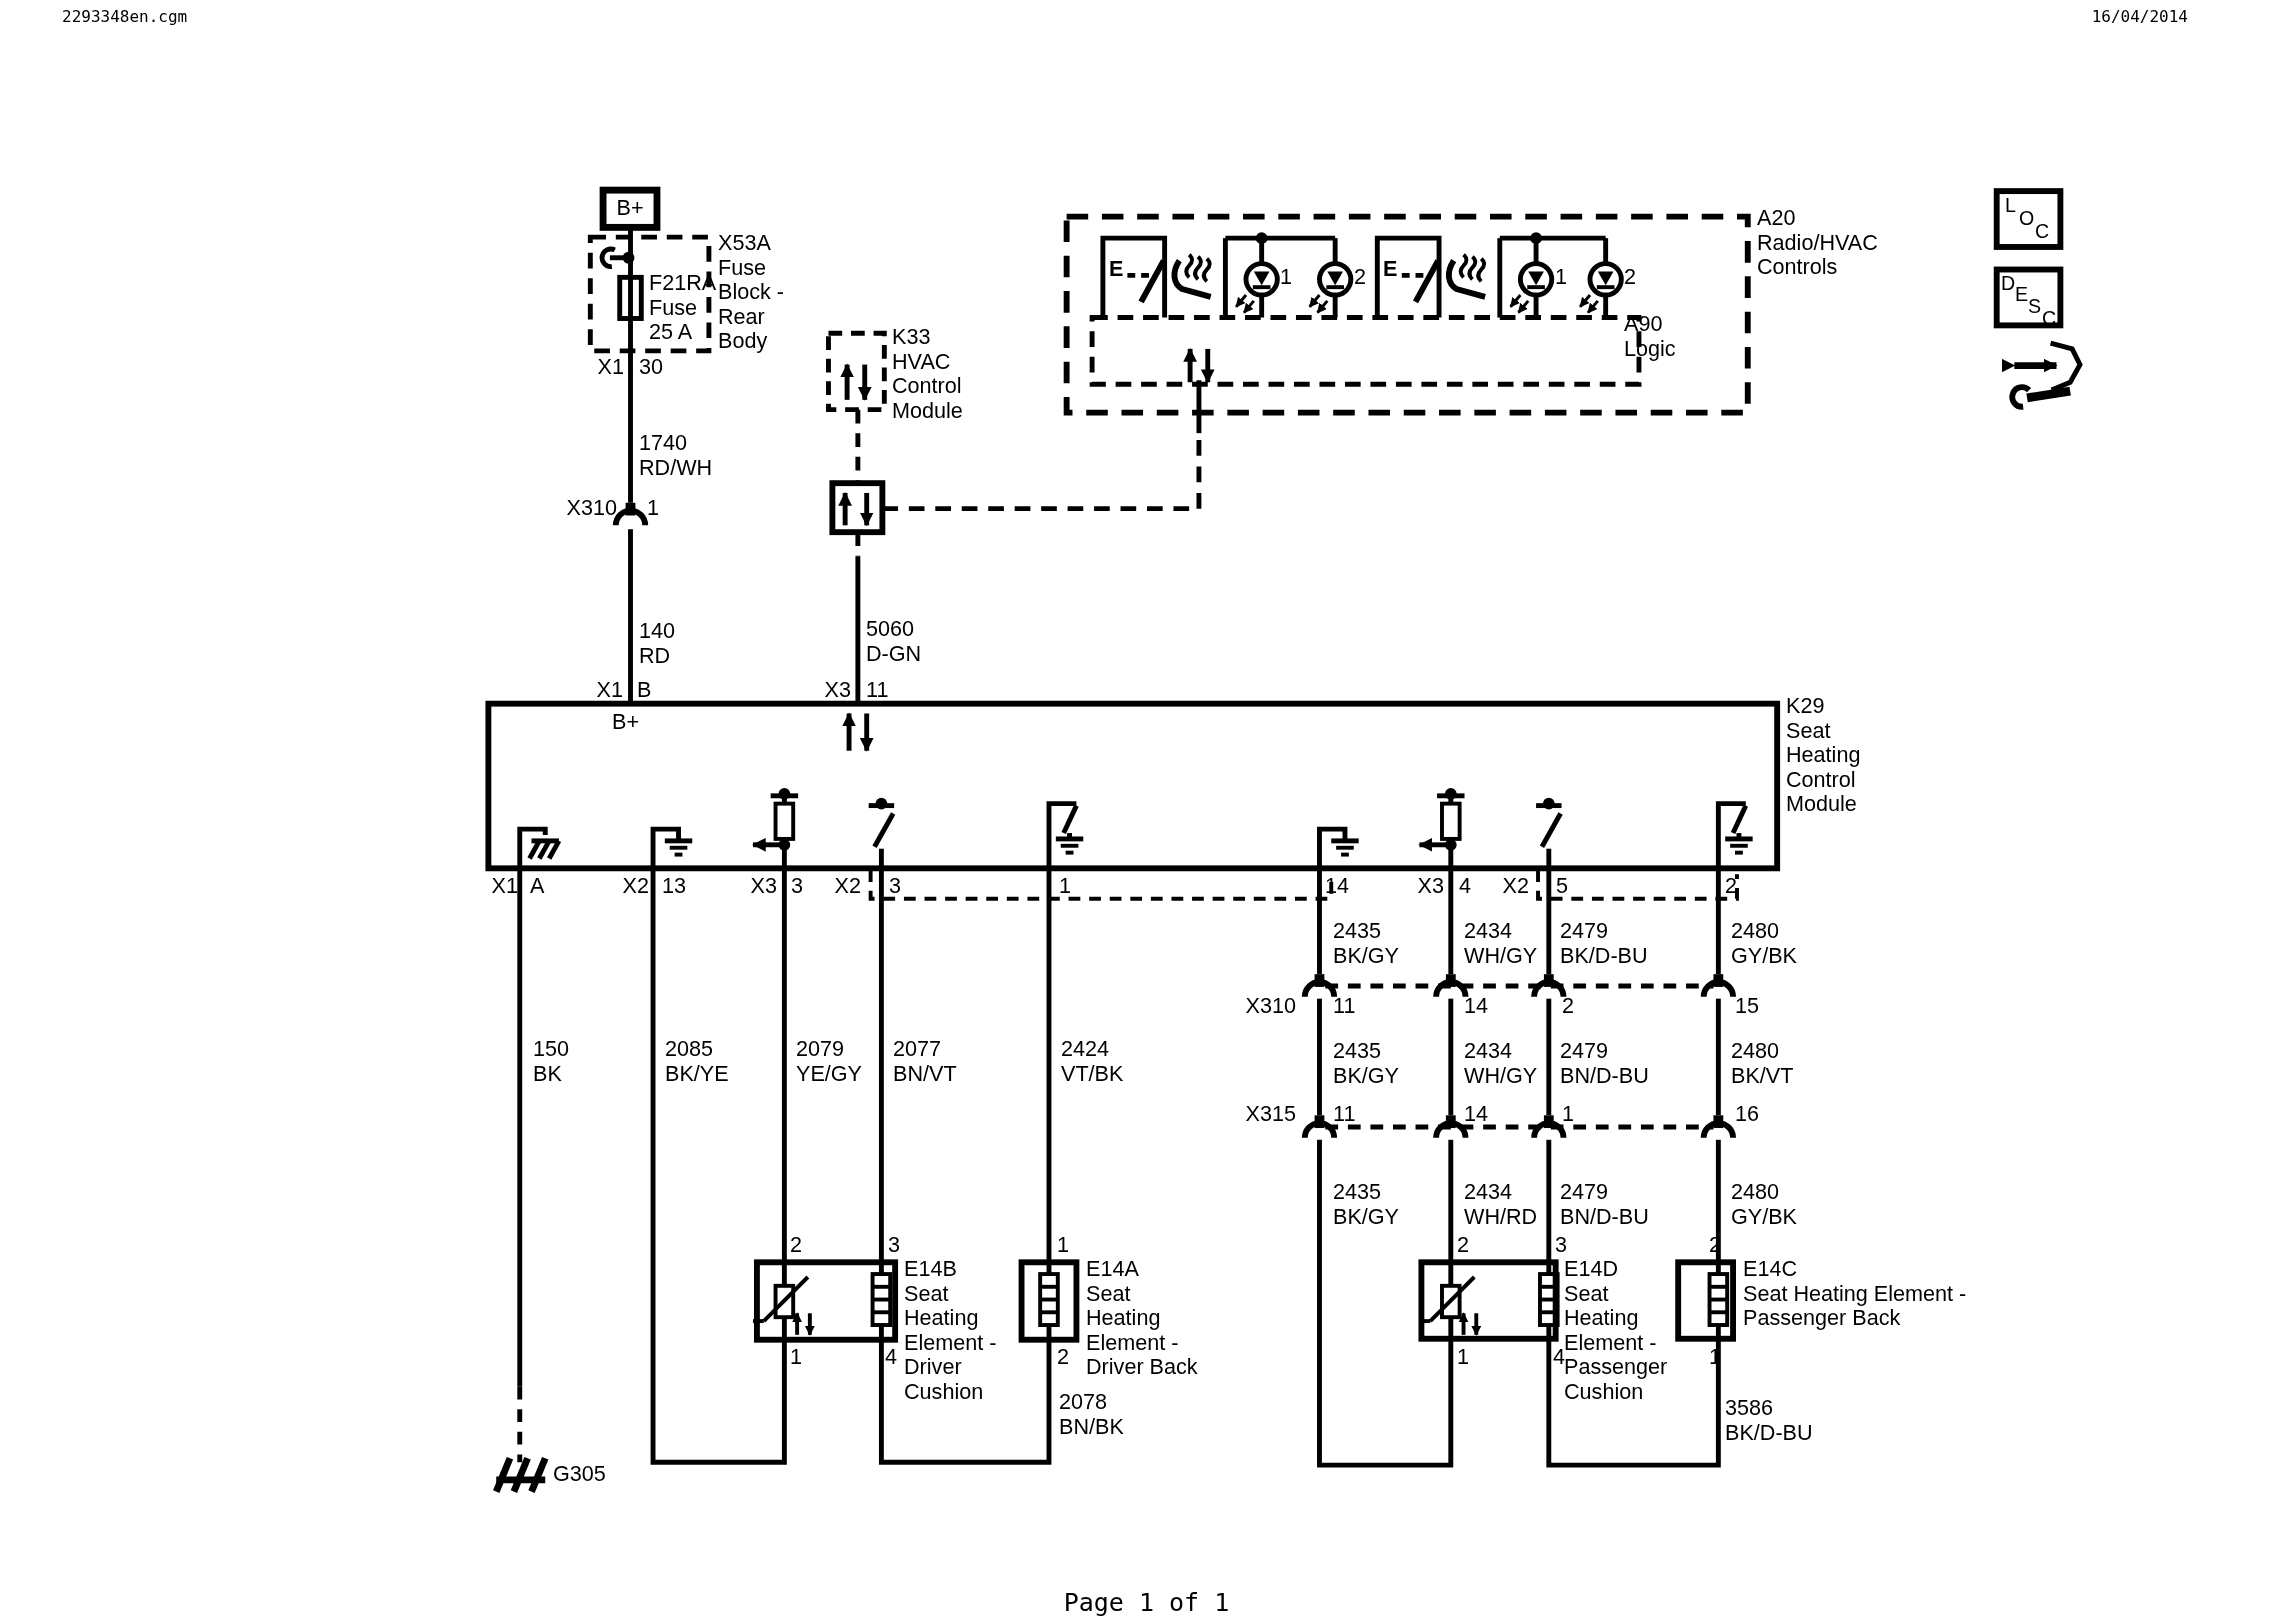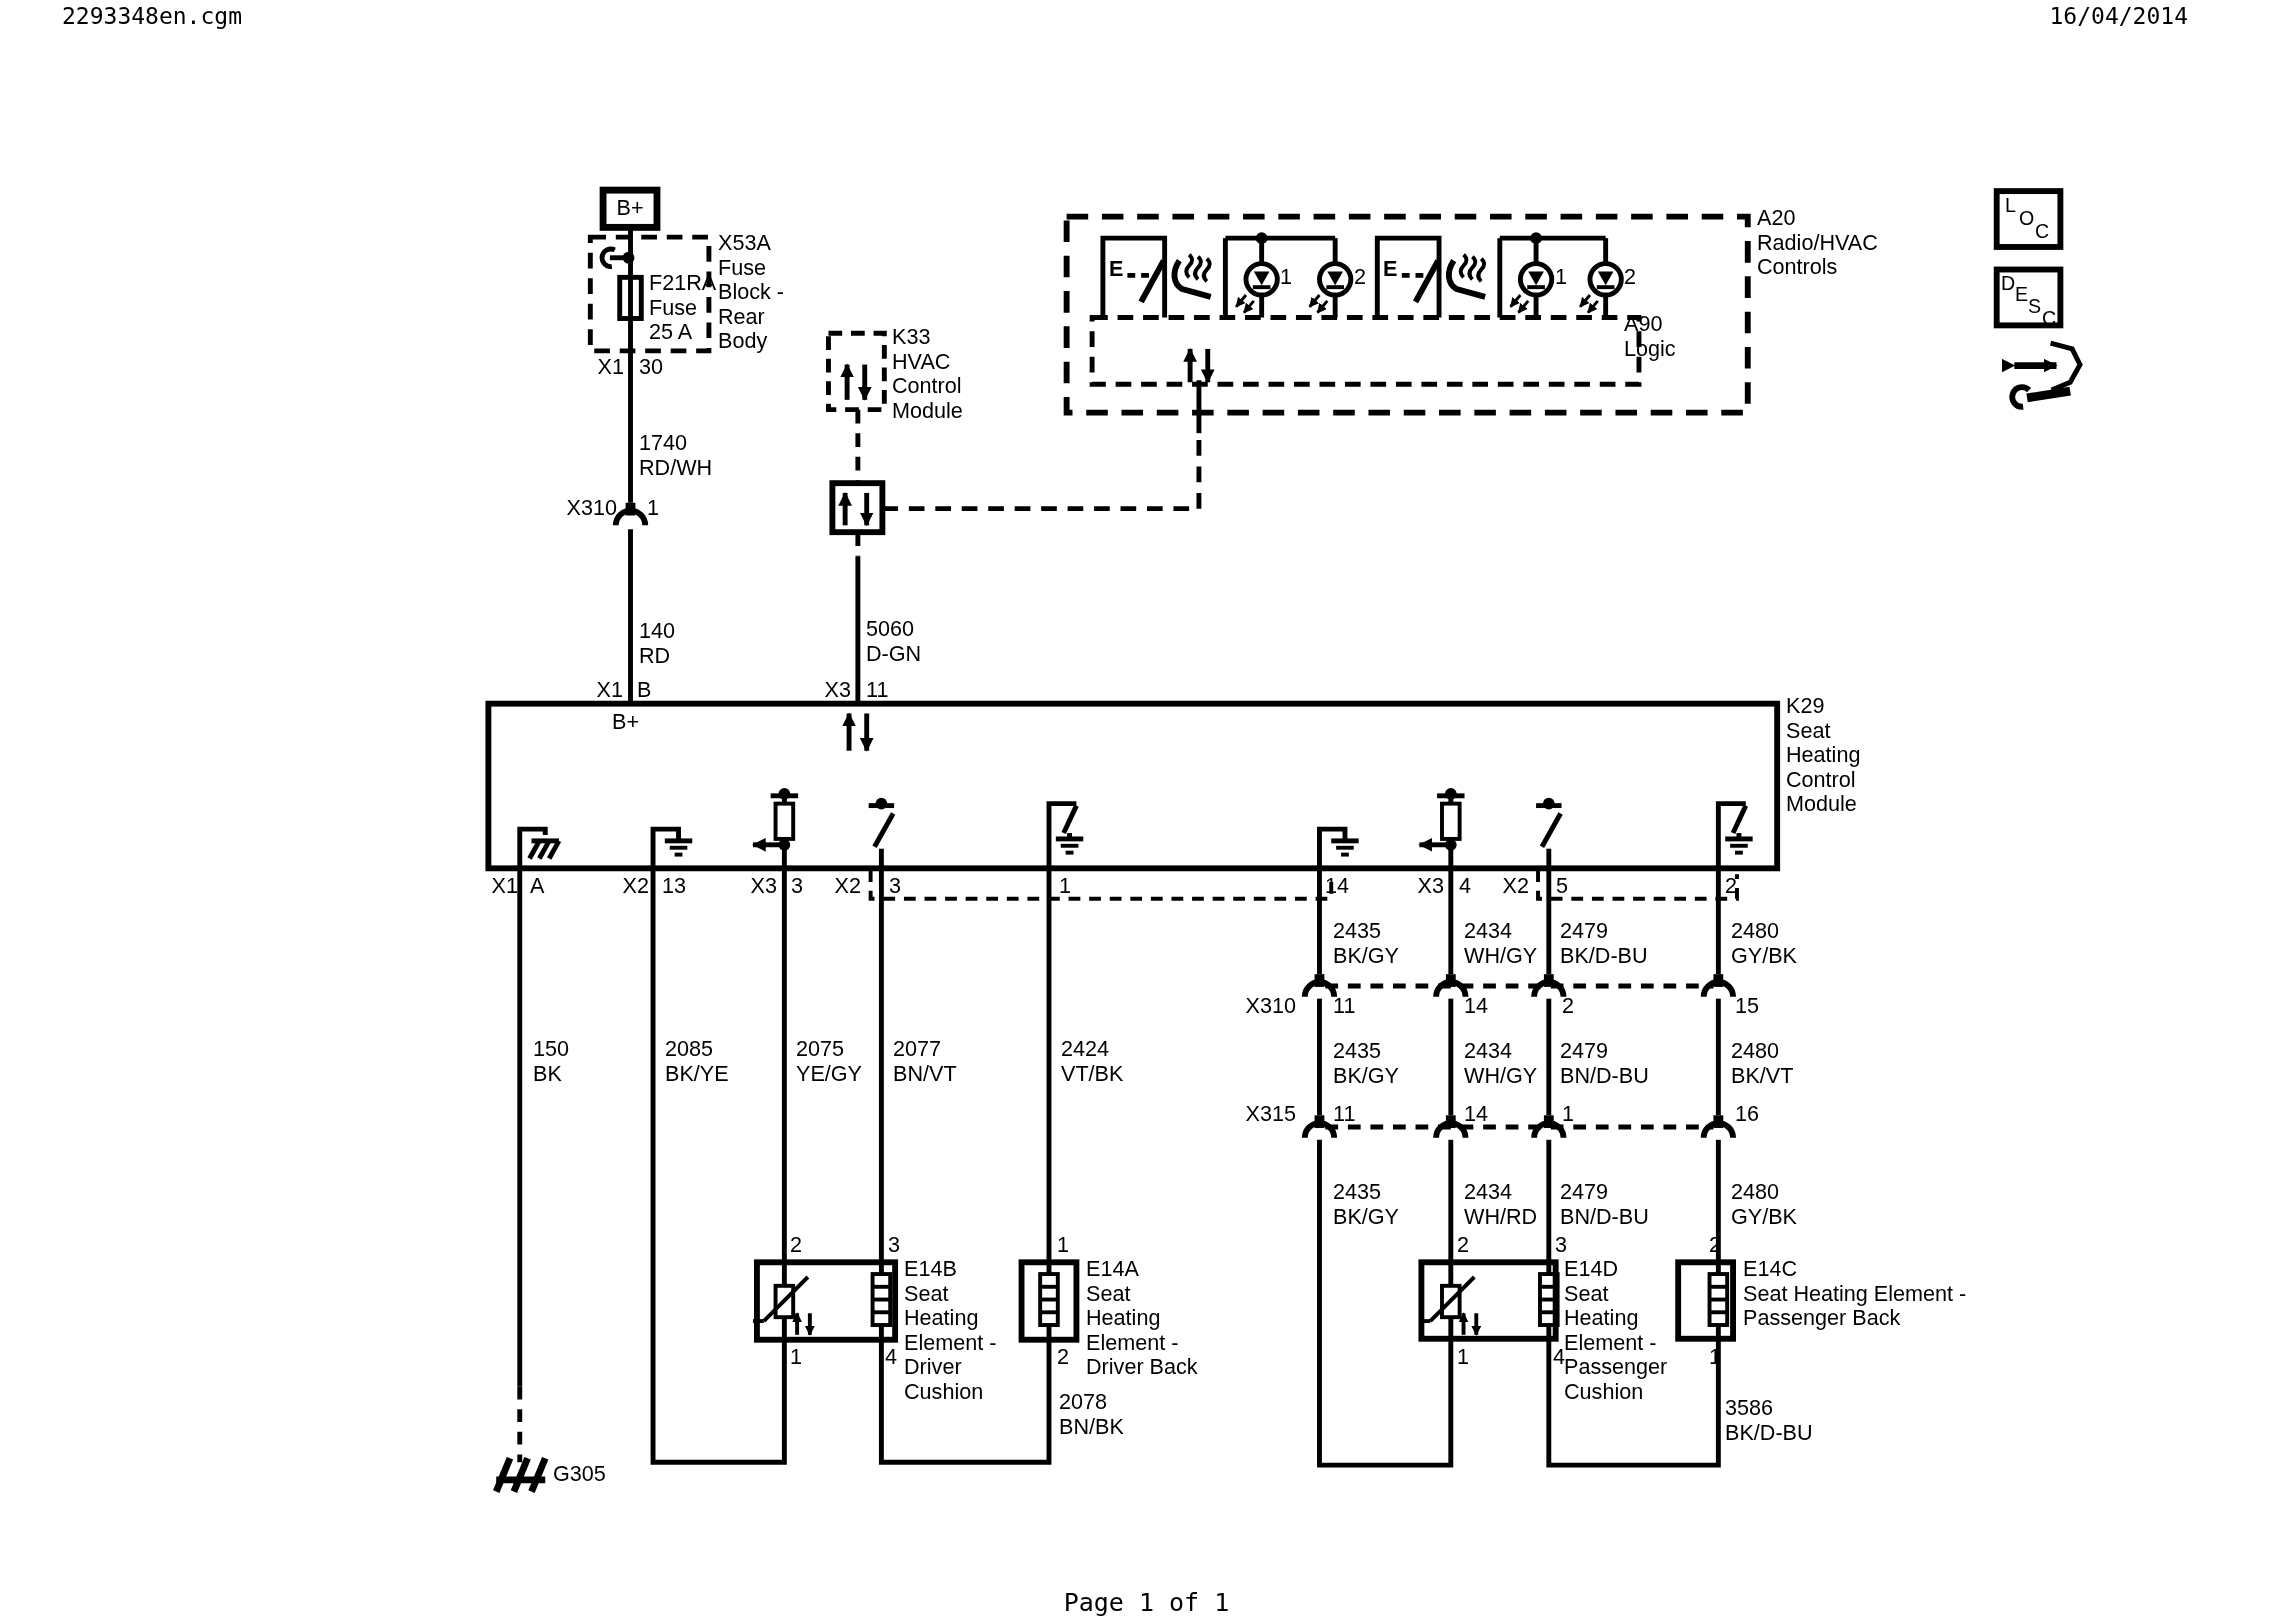--- a/index.html
+++ b/index.html
@@ -1,21 +1,21 @@
 <!DOCTYPE html>
 <html><head>
 <meta charset="utf-8">
 <style>
   html,body{margin:0;padding:0;background:#e8e8e8;}
   .page{position:relative;width:2293px;height:1621px;background:#ffffff;overflow:hidden;
         font-family:"Liberation Sans",sans-serif;color:#000;}
   svg.wiring{position:absolute;left:0;top:0;}
   .lbl{position:absolute;white-space:pre-line;font:21.6px/24.5px "Liberation Sans",sans-serif;color:#000;}
   .r{transform:translateX(-100%);}
-  .mono{font-family:"DejaVu Sans Mono",monospace;font-size:23px;line-height:25.5px;white-space:pre;}
+  .mono{font-family:"DejaVu Sans Mono",monospace;font-size:16px;line-height:25.5px;white-space:pre;}
   .ctr{text-align:center;}
   .boxletter{position:absolute;font:19.6px/19.6px "Liberation Sans",sans-serif;color:#000;}
   .footer{position:absolute;left:0;top:1588px;width:100%;text-align:center;
           font-family:"DejaVu Sans Mono",monospace;font-size:25px;color:#000;}
 </style>
 </head>
 <body>
 
 <div class="page">
 
@@ -433,21 +433,21 @@
   <div class="lbl r" style="left:1444px;top:874px">X3</div>
   <div class="lbl" style="left:1459px;top:874px">4</div>
   <div class="lbl r" style="left:1529px;top:874px">X2</div>
   <div class="lbl" style="left:1556px;top:874px">5</div>
   <div class="lbl" style="left:1725px;top:874px">2</div>
 
   <div class="lbl" style="left:533px;top:1037px">150
 BK</div>
   <div class="lbl" style="left:665px;top:1037px">2085
 BK/YE</div>
-  <div class="lbl" style="left:796px;top:1037px">2075
+  <div class="lbl" style="left:796px;top:1037px">2079
 YE/GY</div>
   <div class="lbl" style="left:893px;top:1037px">2077
 BN/VT</div>
   <div class="lbl" style="left:1061px;top:1037px">2424
 VT/BK</div>
   <div class="lbl" style="left:1333px;top:919px">2435
 BK/GY</div>
   <div class="lbl" style="left:1464px;top:919px">2434
 WH/GY</div>
   <div class="lbl" style="left:1560px;top:919px">2479

